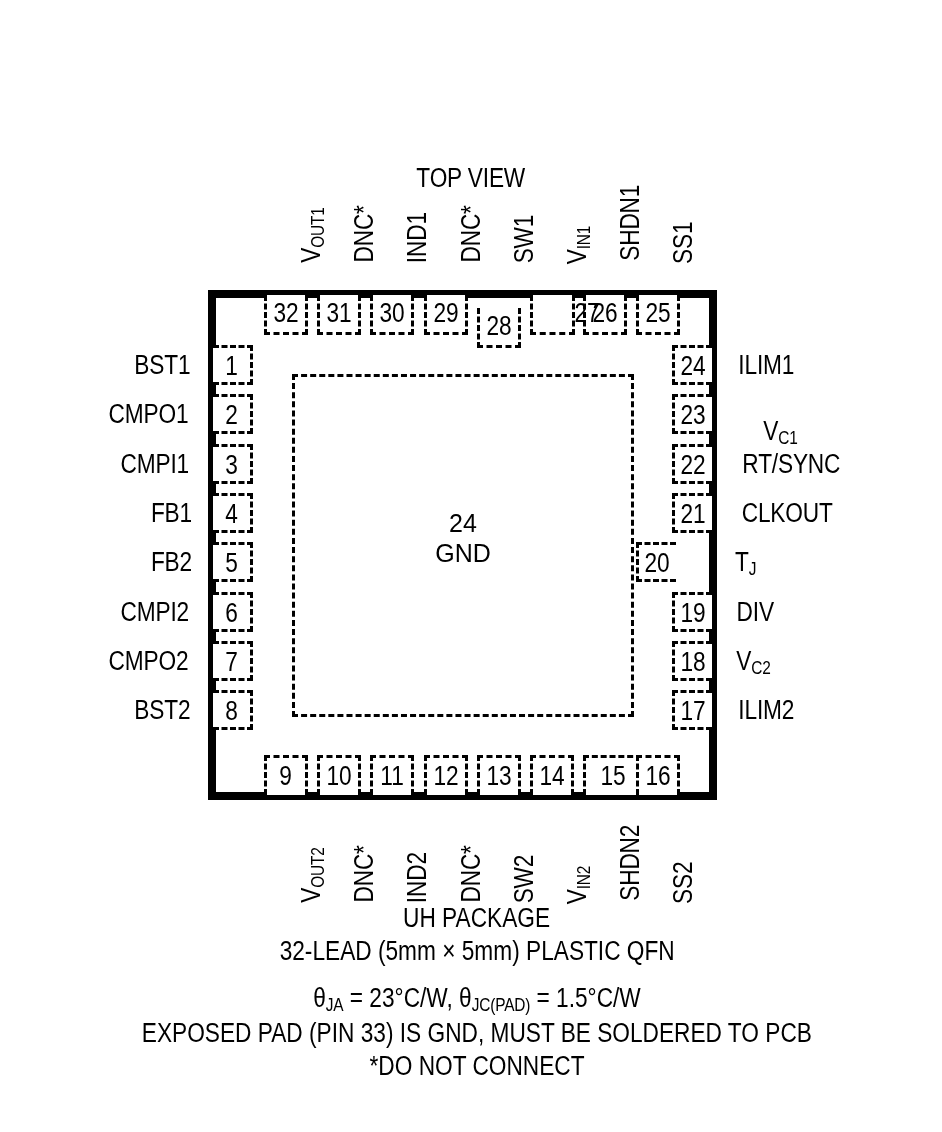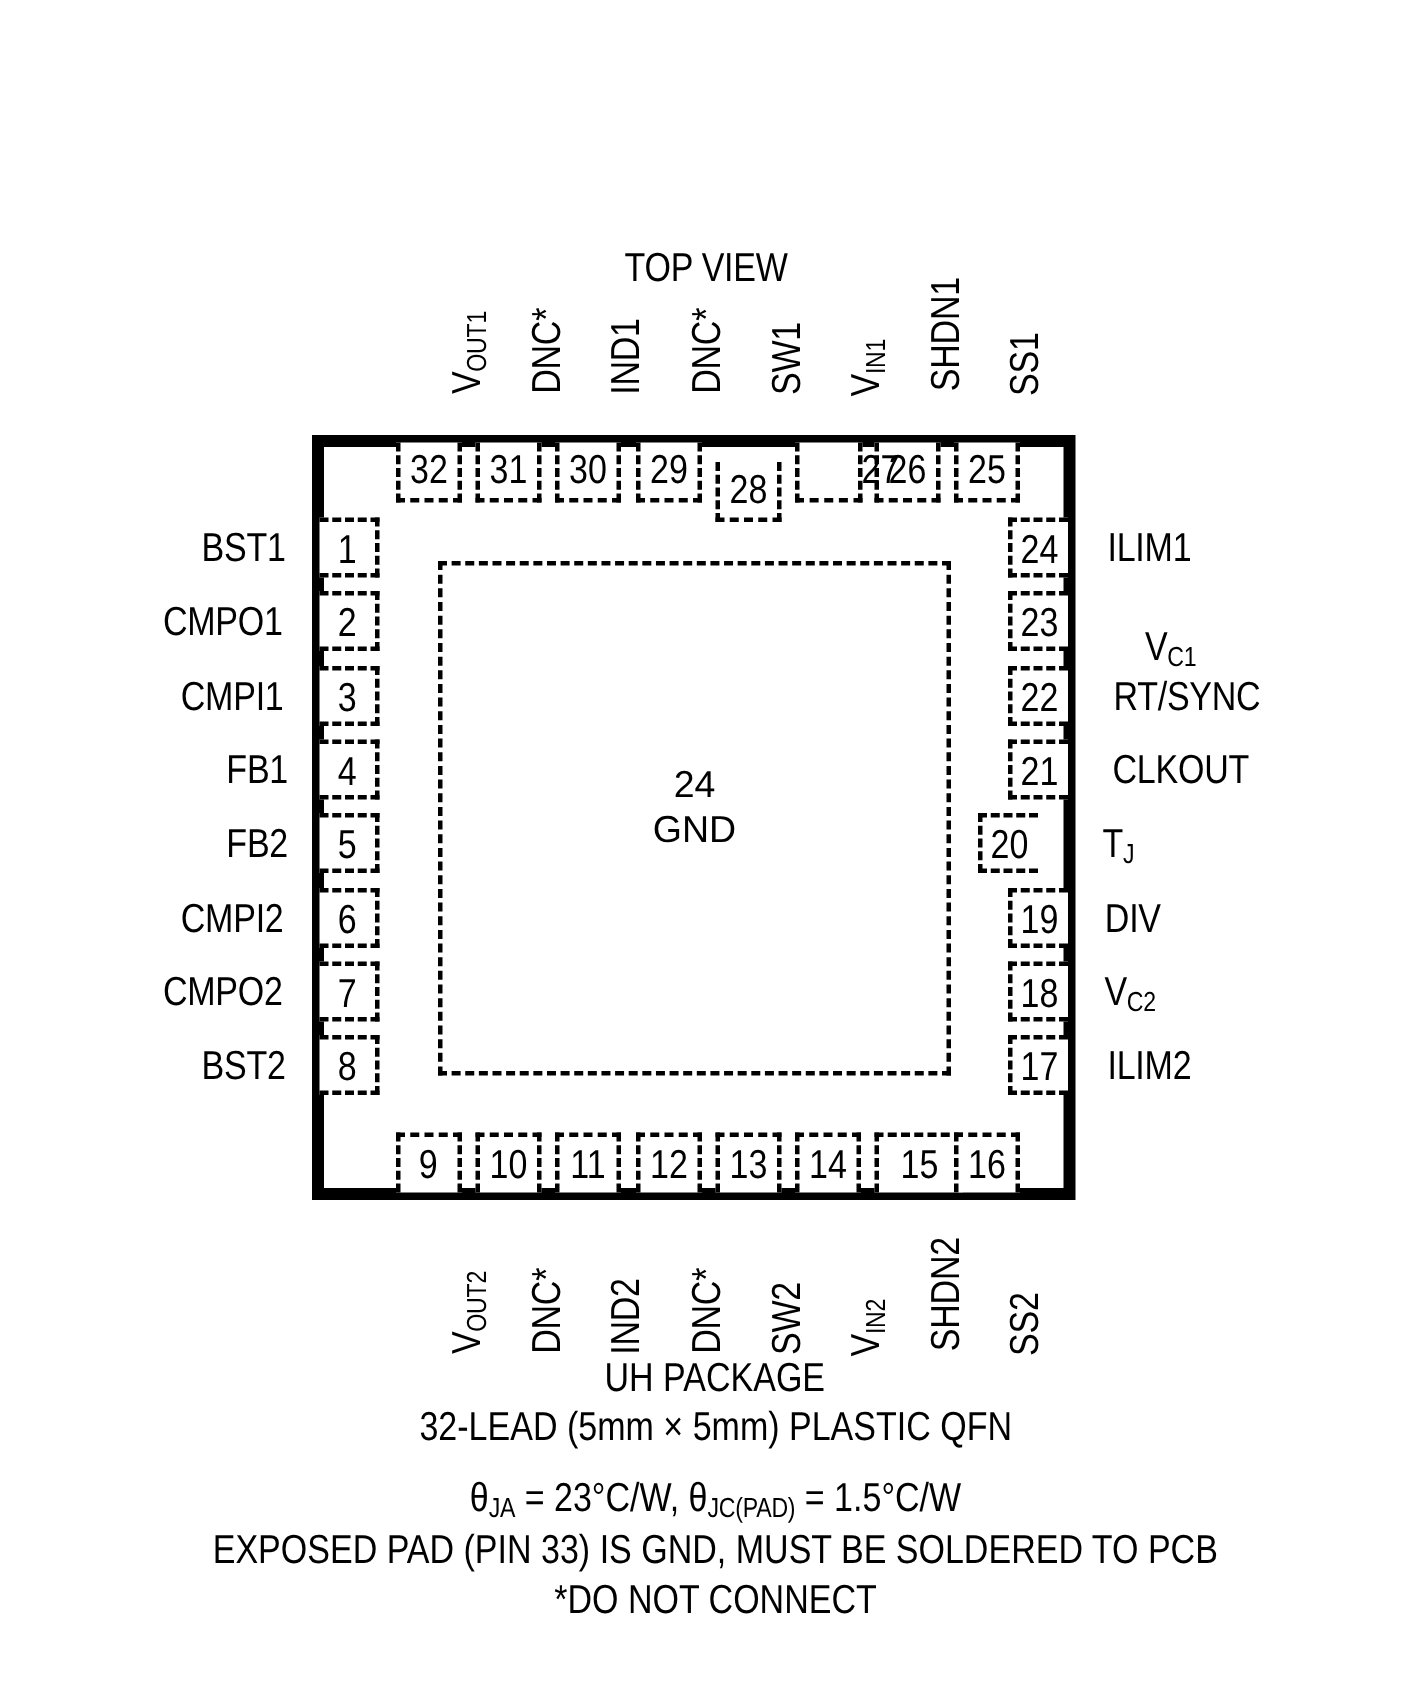--- a/index.html
+++ b/index.html
@@ -171,21 +171,21 @@
     <div class="pad pad-h left" style="left: 213px; top: 640.8px; width: 40px; height: 40px; line-height: 36px;"><span class="cond">7</span></div>
     <div class="txt side-label left" style="left: -2px; top: 640.8px; width: 198px;"><span class="cond">CMPO2</span></div>
     <div class="pad pad-h left" style="left: 213px; top: 690.1px; width: 40px; height: 40px; line-height: 36px;"><span class="cond">8</span></div>
     <div class="txt side-label left" style="left: -2px; top: 690.1px; width: 198px;"><span class="cond">BST2</span></div>
     <div class="pad pad-h right" style="left: 672px; top: 690.1px; width: 40px; height: 40px; line-height: 36px;"><span class="cond">17</span></div>
     <div class="txt side-label right" style="left: 733px; top: 690.1px;"><span class="cond"><span>ILIM2</span></span></div>
     <div class="pad pad-h right" style="left: 672px; top: 640.8px; width: 40px; height: 40px; line-height: 36px;"><span class="cond">18</span></div>
     <div class="txt side-label right" style="left: 733px; top: 640.8px;"><span class="cond"><span>V</span><sub class="sb">C2</sub></span></div>
     <div class="pad pad-h right" style="left: 672px; top: 591.5px; width: 40px; height: 40px; line-height: 36px;"><span class="cond">19</span></div>
     <div class="txt side-label right" style="left: 733px; top: 591.5px;"><span class="cond"><span>DIV</span></span></div>
-    <div class="pad pad-h right" style="left: 652px; top: 542.2px; width: 40px; height: 40px; line-height: 36px;"><span class="cond">20</span></div>
+    <div class="pad pad-h right" style="left: 636px; top: 542.2px; width: 40px; height: 40px; line-height: 36px;"><span class="cond">20</span></div>
     <div class="txt side-label right" style="left: 733px; top: 542.2px;"><span class="cond"><span>T</span><sub class="sb">J</sub></span></div>
     <div class="pad pad-h right" style="left: 672px; top: 492.9px; width: 40px; height: 40px; line-height: 36px;"><span class="cond">21</span></div>
     <div class="txt side-label right" style="left: 733px; top: 492.9px;"><span class="cond"><span>CLKOUT</span></span></div>
     <div class="pad pad-h right" style="left: 672px; top: 443.6px; width: 40px; height: 40px; line-height: 36px;"><span class="cond">22</span></div>
     <div class="txt side-label right" style="left: 733px; top: 443.6px;"><span class="cond"><span>RT/SYNC</span></span></div>
     <div class="pad pad-h right" style="left: 672px; top: 394.3px; width: 40px; height: 40px; line-height: 36px;"><span class="cond">23</span></div>
     <div class="txt side-label right" style="left: 733px; top: 411px; margin-left: 27px;"><span class="cond"><span>V</span><sub class="sb">C1</sub></span></div>
     <div class="pad pad-h right" style="left: 672px; top: 345px; width: 40px; height: 40px; line-height: 36px;"><span class="cond">24</span></div>
     <div class="txt side-label right" style="left: 733px; top: 345px;"><span class="cond"><span>ILIM1</span></span></div>
     <div class="pad pad-v top" style="left: 636.4px; top: 295px; width: 44px; height: 40px; line-height: 36px;"><span class="cond">25</span></div>

